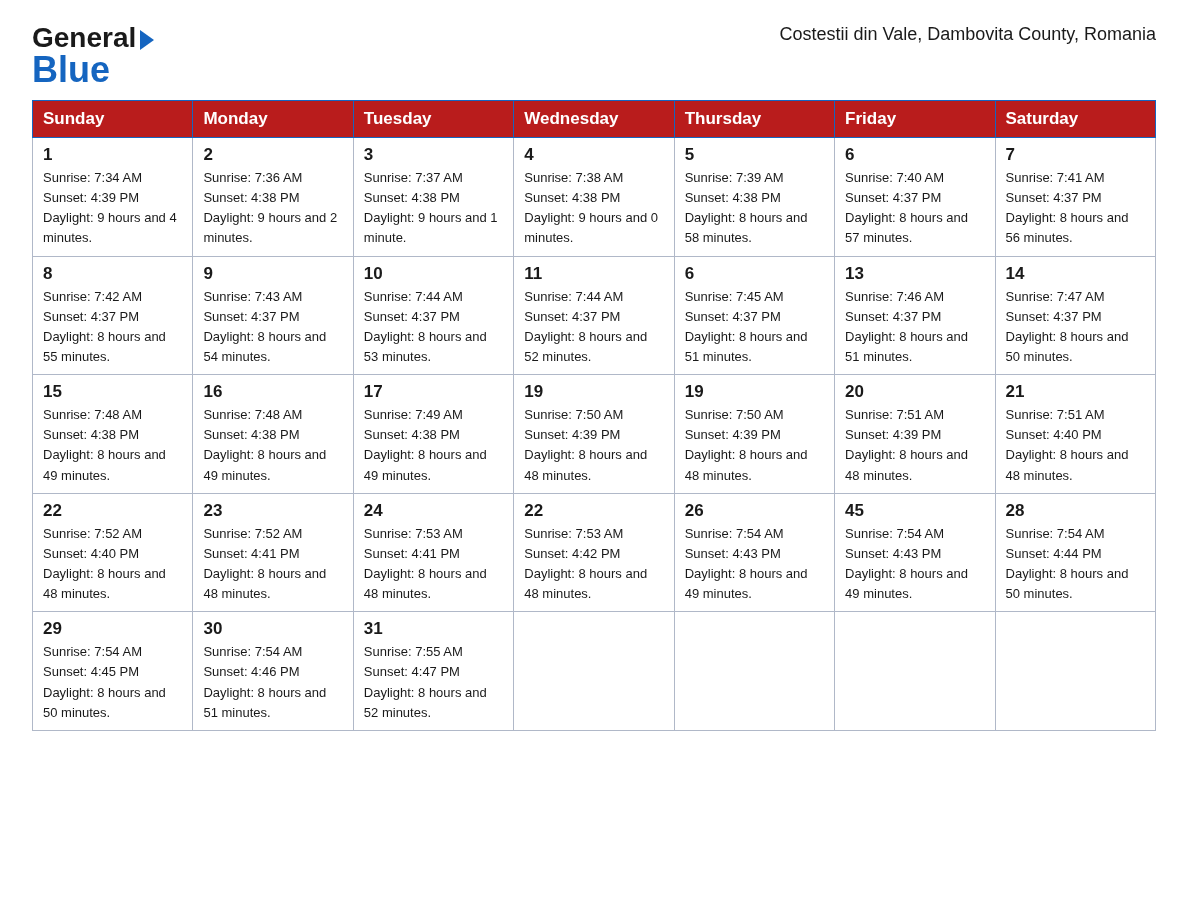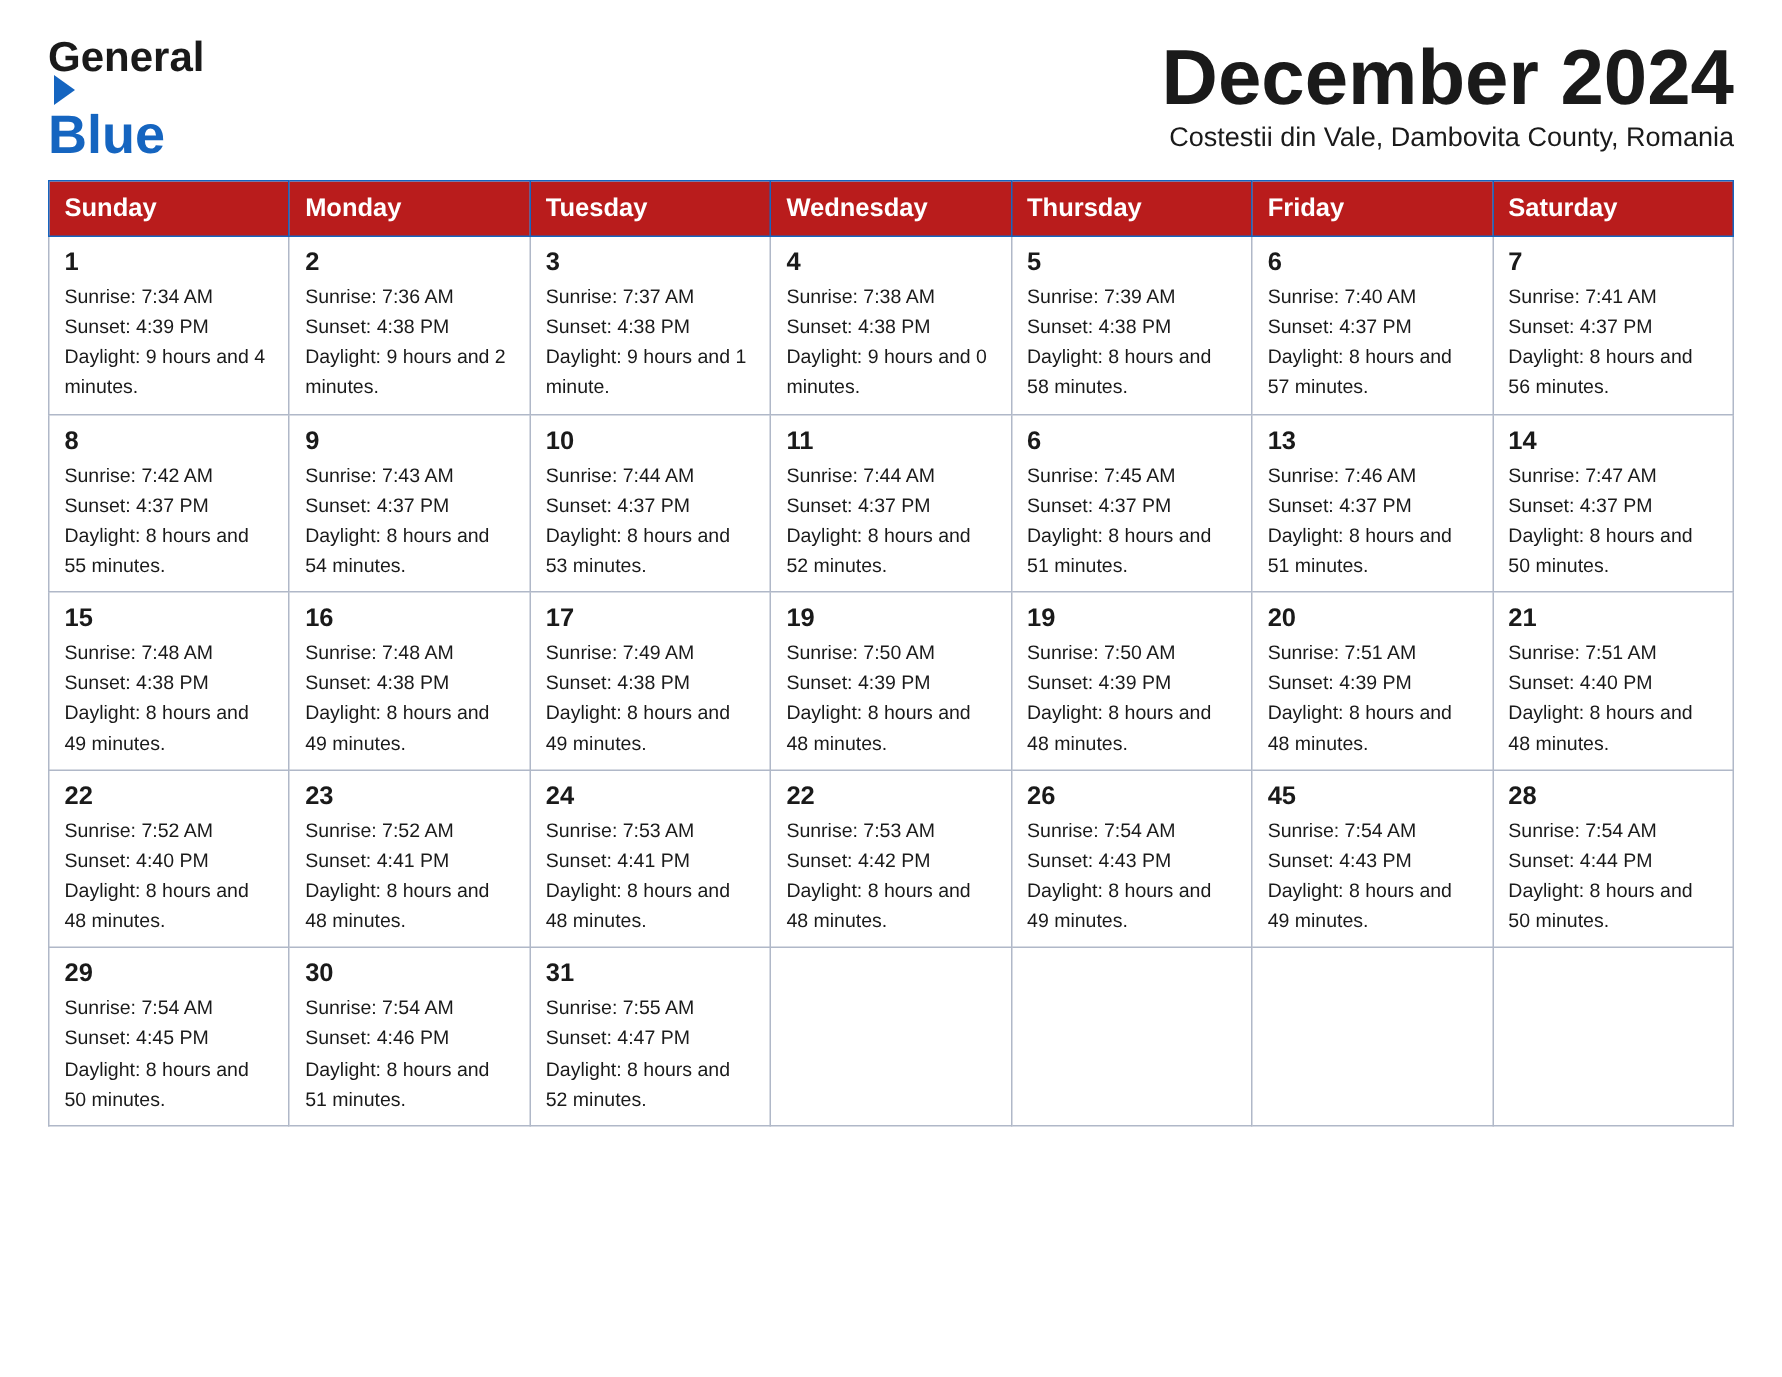--- a/index.html
+++ b/index.html
@@ -96,28 +96,27 @@
     }
     .calendar tr td {
       background: #fff;
     }
   </style>
 </head>
 <body>
 
 <div class="header-row">
   <div class="logo">
-    <div style="display:flex; align-items:flex-start;flex-direction:column;">
+    <div style="display:flex; align-items:flex-end;">
       <span class="logo-general">General</span>
       <span class="logo-arrow"></span>
     </div>
     <span class="logo-blue">Blue</span>
   </div>
   <div class="title-block">
-    <div class="month-title">December 2024</div>
     <div class="location-title">Costestii din Vale, Dambovita County, Romania</div>
   </div>
 </div>
 
 <table class="calendar">
   <thead>
     <tr>
     <th>Sunday</th>
         <th>Monday</th>
         <th>Tuesday</th>

